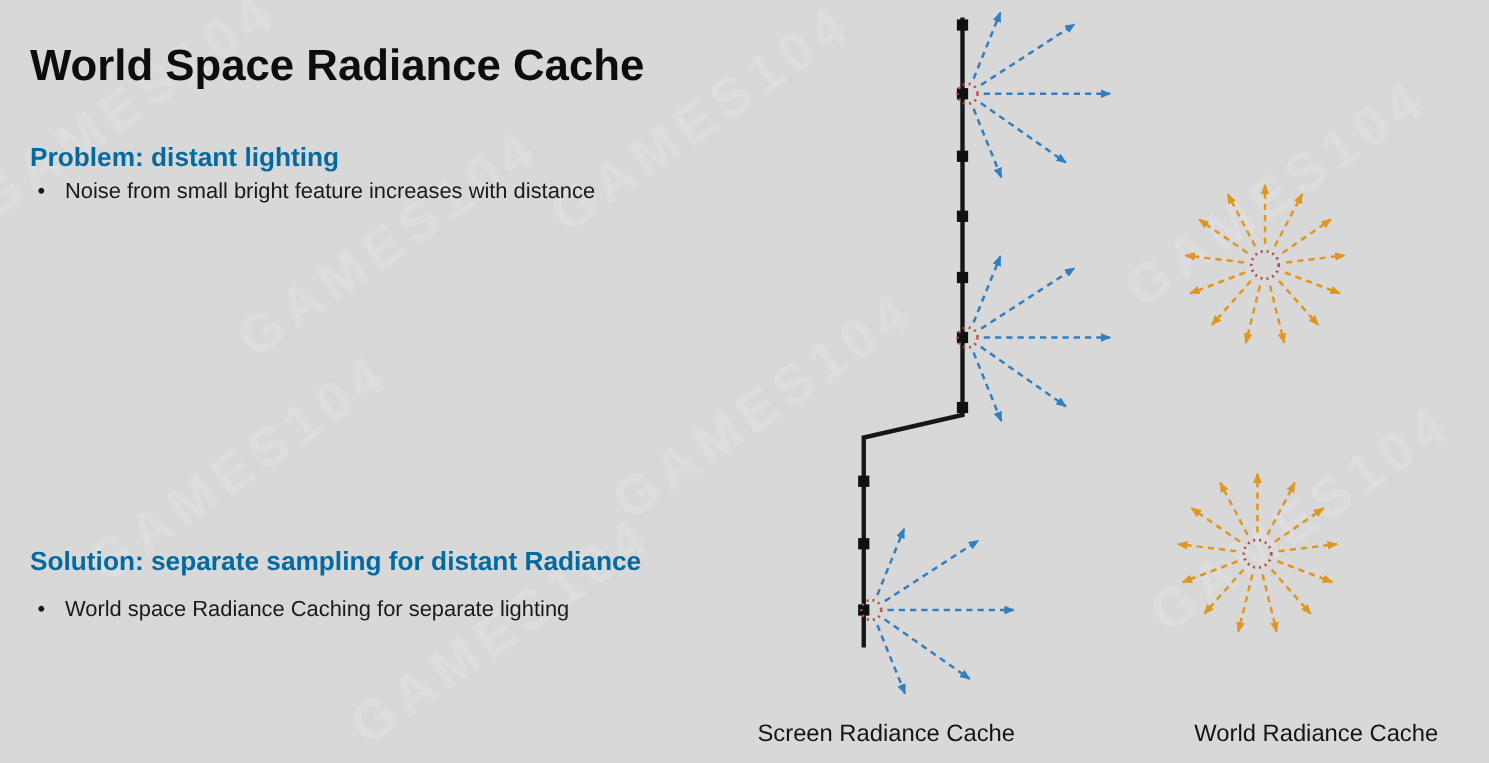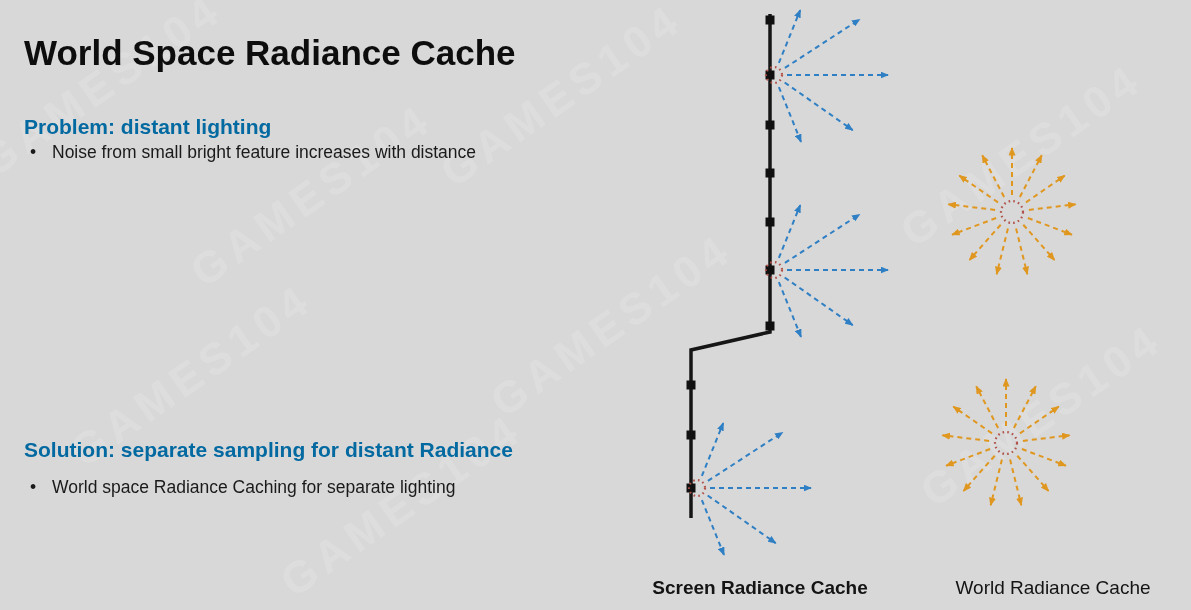--- a/index.html
+++ b/index.html
@@ -48,21 +48,21 @@
     position:absolute;left:6px;top:0;
     color:#1a1a1a;
   }
   #diagram-svg{
     position:absolute;left:0;top:0;z-index:1;
   }
   .diagram-label{
     position:absolute;z-index:2;
     font-size:19px;color:#141414;text-align:center;
   }
-  #screen-label{left:620px;top:577px;width:280px;font-weight:bold;}
+  #screen-label{left:569px;top:577px;width:280px;}
   #world-label{left:928px;top:577px;width:250px;}
 </style>
 </head>
 <body>
 
 <div class="watermark" style="left:-40px;top:60px">GAMES104</div>
 <div class="watermark" style="left:170px;top:170px">GAMES104</div>
 <div class="watermark" style="left:420px;top:70px">GAMES104</div>
 <div class="watermark" style="left:50px;top:350px">GAMES104</div>
 <div class="watermark" style="left:260px;top:480px">GAMES104</div>

